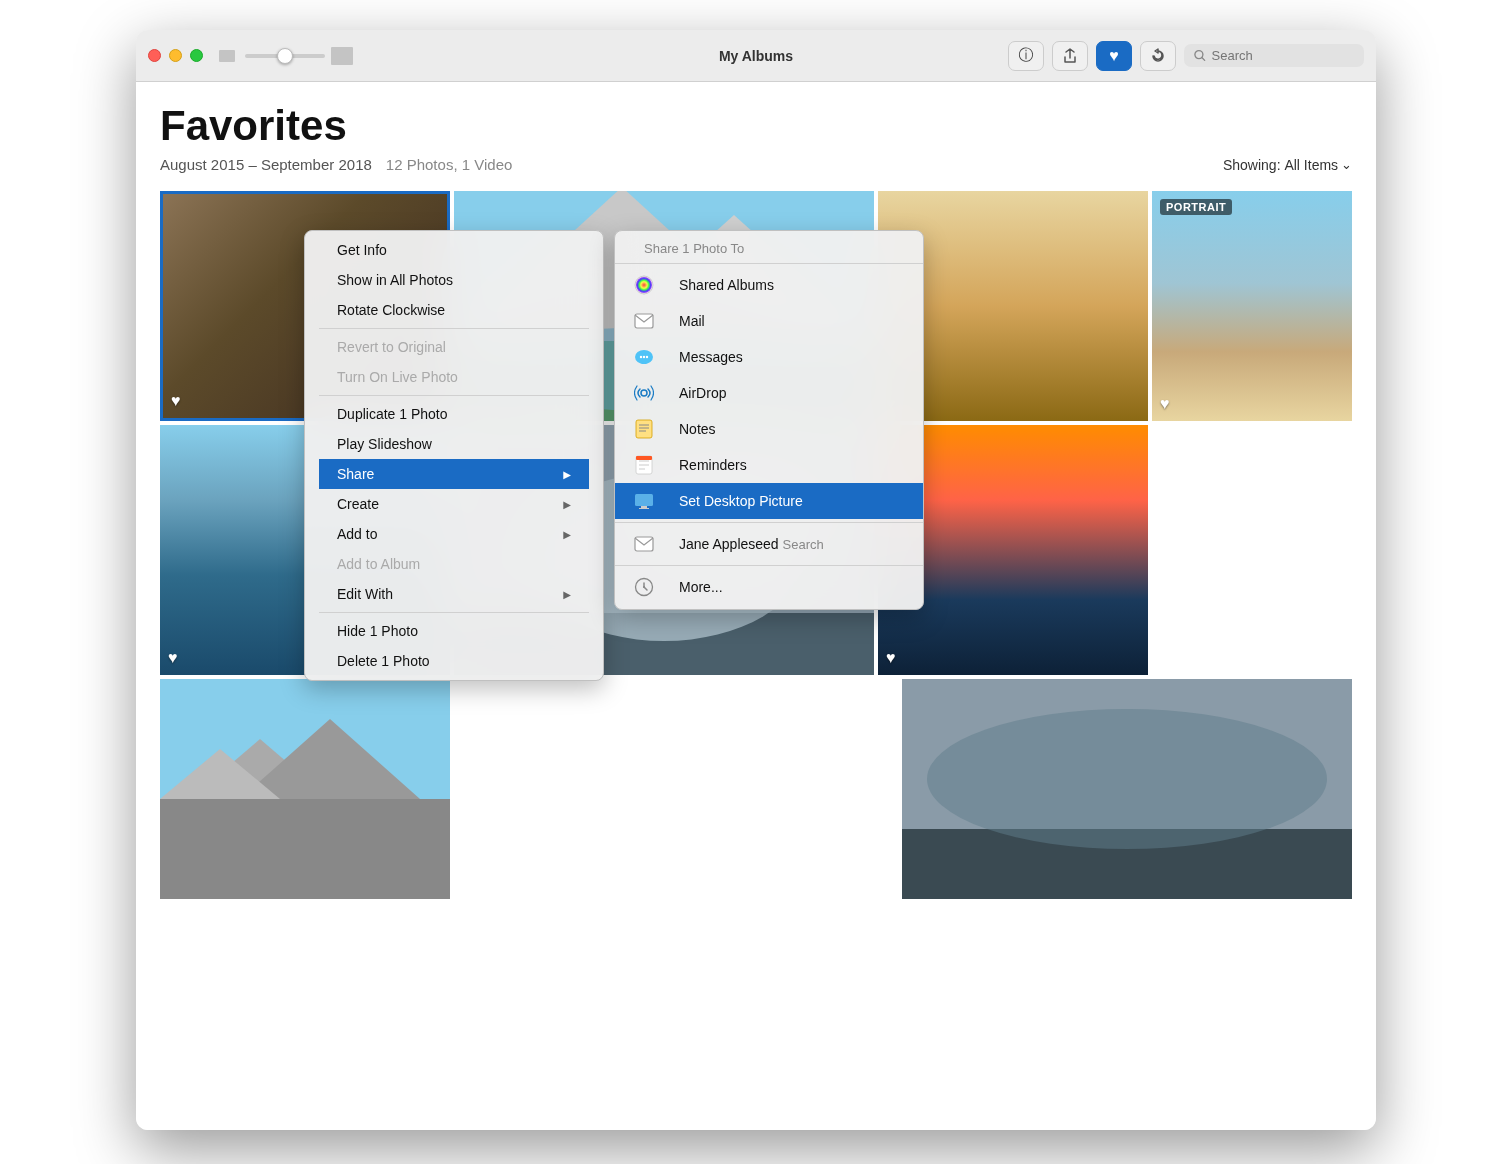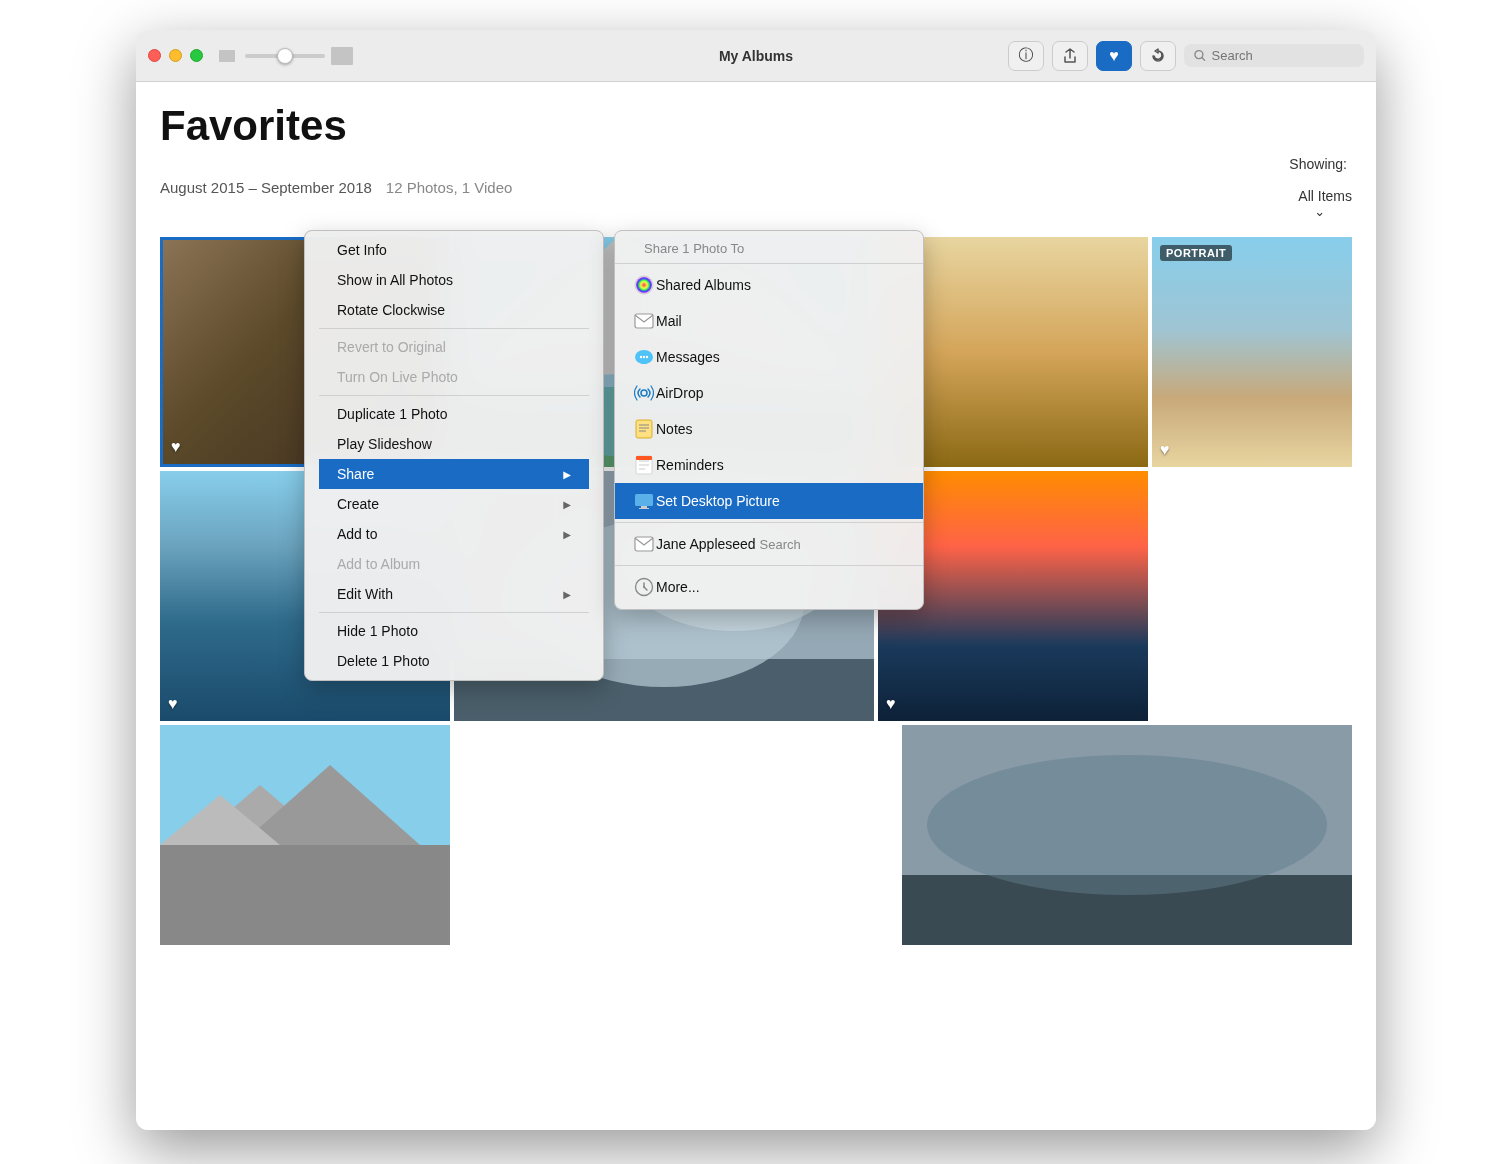--- a/index.html
+++ b/index.html
@@ -159,21 +159,20 @@
       font-size: 15px;
       color: #888;
       margin-left: 12px;
     }
     .showing-dropdown {
       display: flex;
       align-items: center;
       font-size: 14px;
       color: #333;
       cursor: pointer;
-      flex-direction: column;
     }
     .photo-placeholder {
       width: 100%;
       height: 200px;
       display: flex;
       align-items: center;
       justify-content: center;
     }
     .heart-icon {
       position: absolute;
@@ -259,21 +258,21 @@
       color: #888;
       cursor: default;
     }
     .submenu-item {
       padding: 7px 18px;
       font-size: 14px;
       color: #111;
       cursor: pointer;
       display: flex;
       align-items: center;
-      gap: 1px;
+      gap: 24px;
     }
     .submenu-item.highlighted { background: #1a6bc4; color: white; }
     .submenu-separator {
       height: 1px;
       background: #d0d0d0;
       margin: 3px 0;
     }
     .submenu-icon {
       width: 22px;
       height: 22px;
@@ -344,21 +343,21 @@
 
   <div class="content">
     <div class="page-title">Favorites</div>
     <div class="subtitle-bar">
       <div style="display:flex;align-items:center;">
         <span class="date-range">August 2015 – September 2018</span>
         <span class="photo-count" style="margin-left:14px;">12 Photos, 1 Video</span>
       </div>
       <div class="showing-dropdown">
         <span>Showing:</span>&nbsp;
-        <span style="font-weight:500;margin-left:14px;">All Items</span>
+        <span style="font-weight:500;">All Items</span>
         <span style="margin-left:3px;font-size:13px;">⌄</span>
       </div>
     </div>
 
     <div class="row1">
       <div class="photo-placeholder photo-rock selected-border" style="height:230px;position:relative;">
         <div class="heart-icon">♥</div>
       </div>
       <div class="photo-placeholder photo-mountain" style="height:230px;position:relative;">
 

